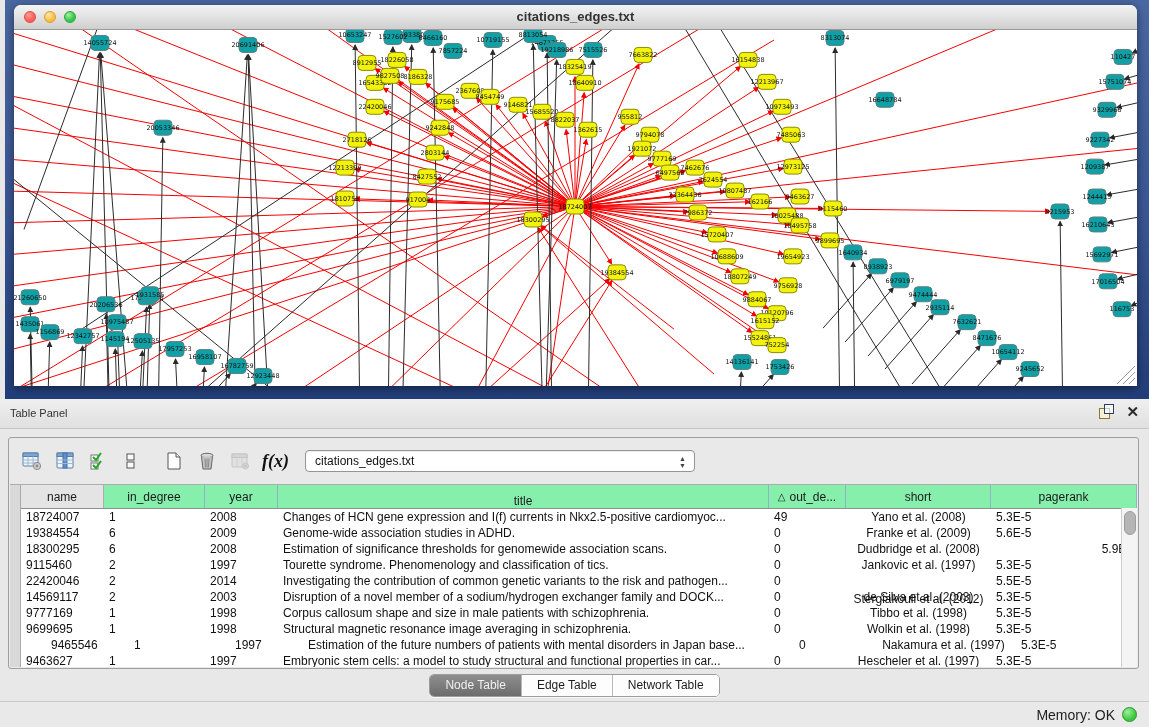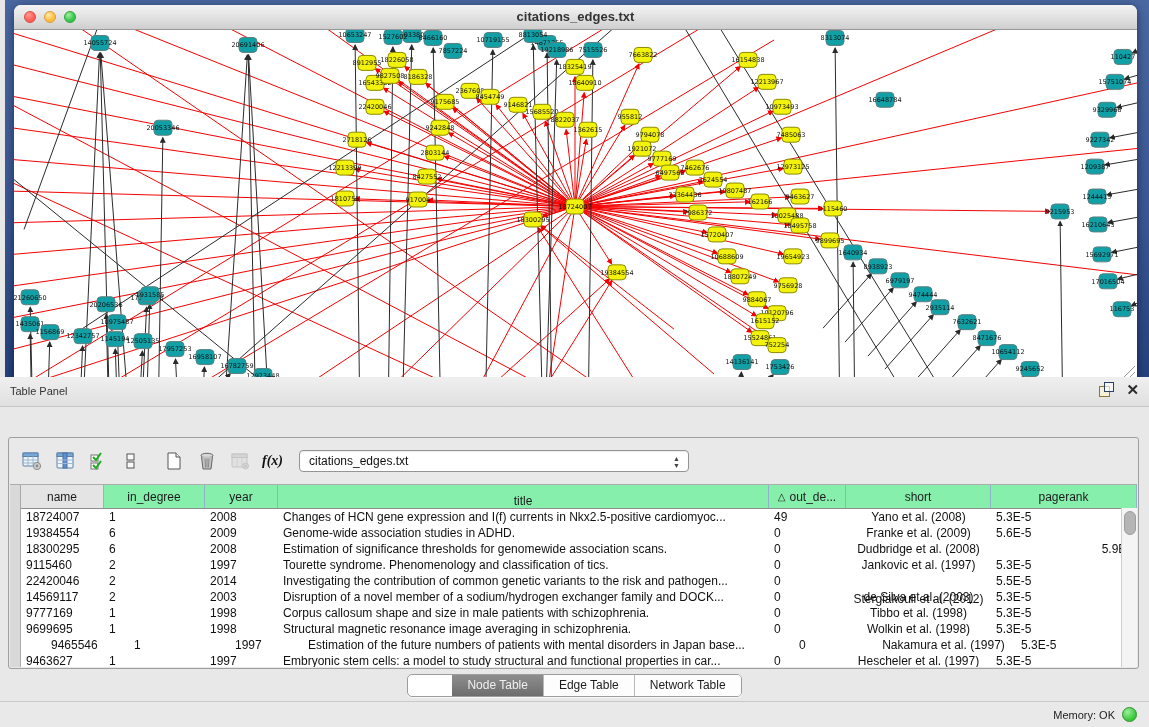--- a/index.html
+++ b/index.html
@@ -21,34 +21,34 @@
   .canvas{position:absolute;top:25px;left:0;right:0;bottom:0;background:#fff;}
   svg.net{display:block;width:100%;height:100%;}
   .net text{font-family:"DejaVu Sans",sans-serif;font-size:6.5px;fill:#111;}
   .net rect.y{fill:#f2f20c;stroke:#8c8c00;stroke-width:1;}
   .net rect.t{fill:#10a0a5;stroke:#5c8080;stroke-width:1;}
   .net line.r{stroke:#f40000;stroke-width:1;}
   .net line.k{stroke:#2a2a2a;stroke-width:1;}
   .net line.h{stroke:#999;stroke-width:1;}
 
   
-  .tp-bar{position:absolute;top:377px;left:0;width:1149px;height:29px;
+  .tp-bar{position:absolute;top:399px;left:0;width:1149px;height:29px;
       background:linear-gradient(#efefef,#e0e0e0);border-bottom:1px solid #c6c6c6;}
   .tp-title{position:absolute;left:10px;top:8px;font-size:11px;color:#333;}
   .tp-bar-icons{position:absolute;right:10px;top:5px;display:flex;align-items:center;gap:12px;}
   .float-ic{position:relative;width:15px;height:15px;}
   .float-ic .sq1{position:absolute;left:0;bottom:0;width:9px;height:9px;border:1px solid #8a7a30;background:#f4f0dc;}
   .float-ic .sq2{position:absolute;right:0;top:0;width:8px;height:8px;border:1px solid #2c3f66;background:rgba(255,255,255,.6);}
   .close-x{font-size:15px;font-weight:bold;color:#2b2b2b;line-height:15px;cursor:default;}
 
   .panel-inset{position:absolute;left:8px;top:437px;width:1131px;height:232px;
       background:#e9e9e9;border:1px solid #9f9f9f;border-radius:3px;box-sizing:border-box;}
   .toolbar{position:absolute;top:5px;left:10px;right:10px;height:36px;display:flex;align-items:center;}
   .tb-btn{width:26px;height:26px;margin-right:7px;display:flex;align-items:center;justify-content:center;background:none;border:none;padding:0;}
-  .fx{font-family:"Liberation Serif",serif;font-style:italic;font-weight:bold;font-size:14px;color:#111;margin:0 4px 0 2px;}
+  .fx{font-family:"Liberation Serif",serif;font-style:italic;font-weight:bold;font-size:18px;color:#111;margin:0 4px 0 2px;}
   .combo{width:390px;height:22px;margin-left:12px;background:#fff;border:1px solid #949494;border-radius:4px;
       position:relative;display:flex;align-items:center;font-size:12px;color:#111;padding:0 20px 0 9px;box-sizing:border-box;
       box-shadow:inset 0 1px 1px rgba(0,0,0,.08);}
   .combo-arrows{position:absolute;right:8px;top:4px;display:flex;flex-direction:column;line-height:7px;font-size:7px;color:#444;}
 
   .table-wrap{position:absolute;left:1px;right:1px;top:46px;bottom:1px;background:#fff;border-top:1px solid #adadad;overflow:hidden;}
   .rowhdr-strip{position:absolute;left:0;top:0;bottom:0;width:10px;background:#d9d9d9;border-right:1px solid #a9a9a9;z-index:3;}
   .thead{display:flex;height:23px;margin-left:11px;border-bottom:1px solid #8f8f8f;}
   .th{box-sizing:border-box;background:#86efac;border-right:1px solid #8fb4ca;font-size:12px;color:#1b1b1b;
       display:flex;align-items:center;justify-content:center;white-space:nowrap;overflow:hidden;}
@@ -56,26 +56,26 @@
   .th .sort{font-size:10px;margin-right:4px;}
   .tbody{margin-left:11px;}
   .tr{display:flex;height:16px;align-items:center;}
   .td{box-sizing:border-box;padding-left:5px;font-size:12px;color:#111;white-space:nowrap;overflow:hidden;}
   .td.center{text-align:center;padding-left:0;}
   .vscroll{position:absolute;right:0;top:23px;bottom:0;width:15px;background:#f4f4f4;border-left:1px solid #cfcfcf;z-index:4;}
   .vthumb{position:absolute;top:3px;left:2px;width:10px;height:22px;border-radius:6px;background:#b5b5b5;border:1px solid #9d9d9d;}
 
   
   .tabs-row{position:absolute;top:674px;left:0;width:1149px;display:flex;justify-content:center;}
-  .seg{display:flex;border:1px solid #9c9c9c;border-radius:5px;overflow:hidden;height:21px;background:#fff;box-shadow:0 1px 0 rgba(255,255,255,.7);padding-left:44px;}
+  .seg{display:flex;border:1px solid #9c9c9c;border-radius:5px;overflow:hidden;height:21px;background:#fff;box-shadow:0 1px 0 rgba(255,255,255,.7);}
   .seg-item{padding:0 15px;font-size:12px;line-height:21px;color:#1d1d1d;border-left:1px solid #b9b9b9;background:#fdfdfd;}
   .seg-item:first-child{border-left:none;}
   .seg-item.active{background:linear-gradient(#8e8e8e,#6d6d6d);color:#efefef;border-left:none;}
   .status-bar{position:absolute;left:0;bottom:0;width:1149px;height:26px;background:#e9e9e9;border-top:1px solid #c9c9c9;
-      display:flex;align-items:center;justify-content:flex-end;font-size:11px;color:#1d1d1d;padding-right:12px;box-sizing:border-box;}
+      display:flex;align-items:center;justify-content:flex-end;font-size:14px;color:#1d1d1d;padding-right:12px;box-sizing:border-box;}
   .mem-dot{width:13px;height:13px;border-radius:50%;margin-left:7px;background:radial-gradient(circle at 35% 30%,#9cf09c,#3cc83c 65%);border:1px solid #2e8f2e;}
 
   .ticon{display:block;}
 </style>
 </head>
 <body>
 
 <div class="network-frame">
   <div class="mac-window">
     <div class="titlebar">

